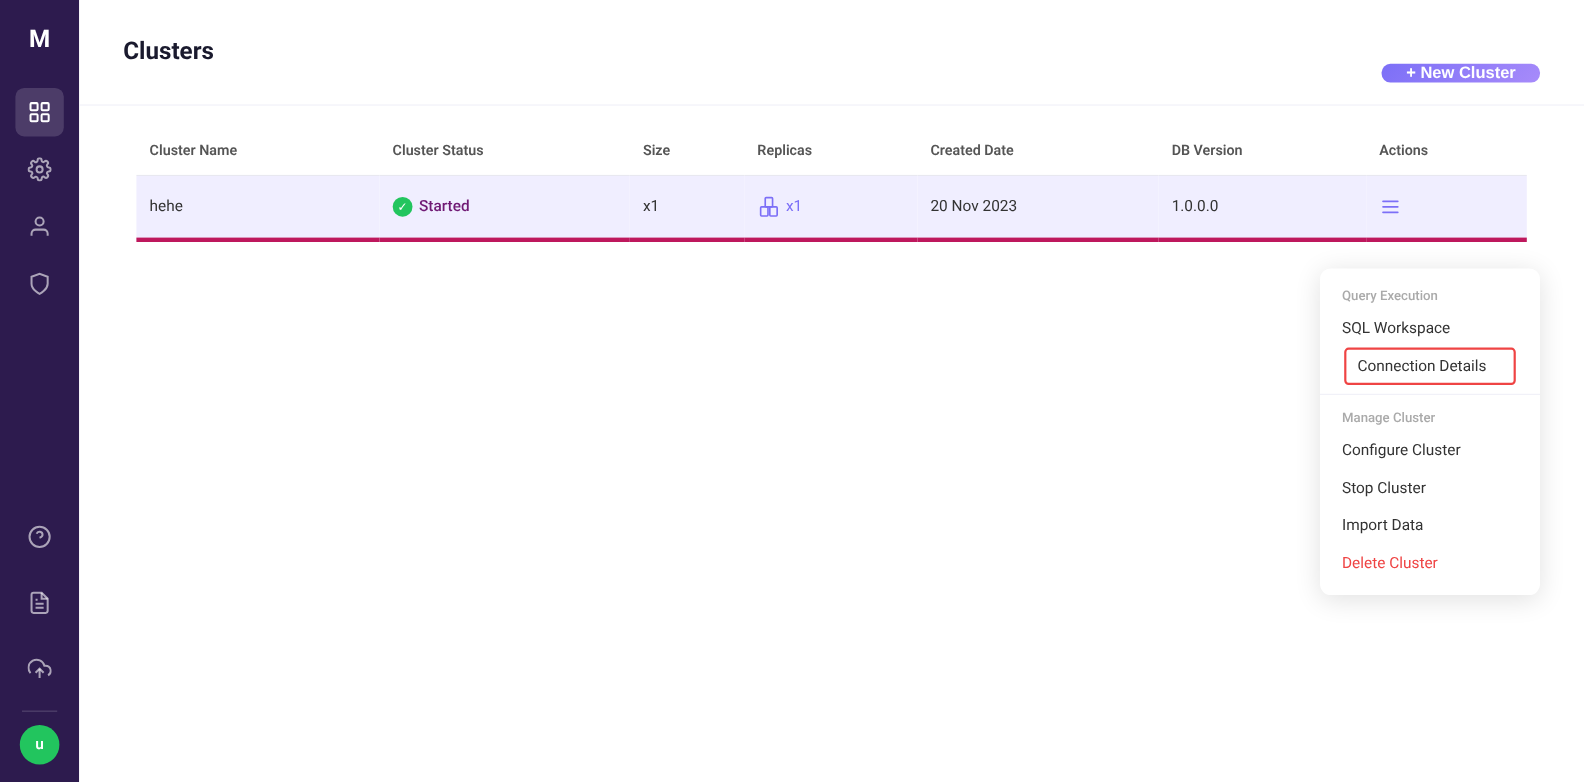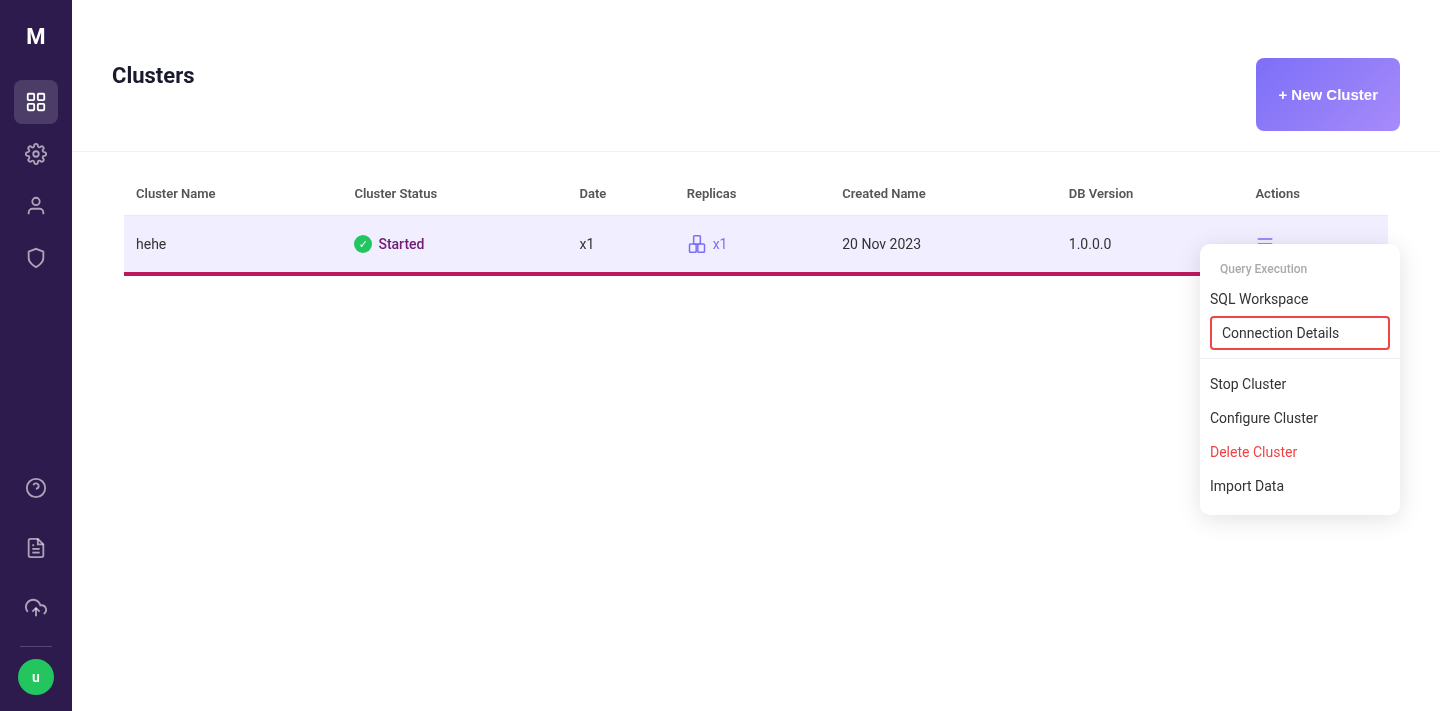--- a/index.html
+++ b/index.html
@@ -101,21 +101,21 @@
       position: absolute;
       right: 12px; top: 50%;
       transform: translateY(-50%);
       color: #aaa;
     }
     .spacer { flex: 1; }
     .new-cluster-btn {
       background: linear-gradient(135deg, #7c6ff7, #a78bfa);
       color: white;
       border: none;
-      padding: 28px 22px;
+      padding: 0 22px;
       border-radius: 8px;
       font-size: 15px;
       font-weight: 600;
       cursor: pointer;
       display: flex;
       align-items: center;
       gap: 6px;
       white-space: nowrap;
       margin-top: 38px;
     }
@@ -200,30 +200,30 @@
       padding: 12px 0;
     }
     .dropdown-section-label {
       padding: 6px 20px;
       font-size: 12px;
       color: #aaa;
       font-weight: 500;
       text-transform: none;
     }
     .dropdown-item {
-      padding: 9px 10px;
+      padding: 9px 20px;
       font-size: 14px;
       color: #333;
       cursor: pointer;
     }
     .dropdown-item.danger { color: #ef4444; }
     .dropdown-item.connection-details {
       border: 2px solid #ef4444;
       border-radius: 4px;
-      margin: 0 10px;
+      margin: 0 22px;
       padding: 7px 10px;
     }
     .dropdown-divider {
       height: 1px;
       background: #f0f0f8;
       margin: 8px 0;
     }
   </style>
 </head>
 <body>
@@ -296,23 +296,23 @@
     <div class="spacer"></div>
     <button class="new-cluster-btn">+ New Cluster</button>
   </div>
 
   <div class="table-container">
     <table>
       <thead>
         <tr>
           <th>Cluster Name</th>
           <th>Cluster Status</th>
-          <th>Date</th>
+          <th>Size</th>
           <th>Replicas</th>
-          <th>Created Name</th>
+          <th>Created Date</th>
           <th>DB Version</th>
           <th>Actions</th>
         </tr>
       </thead>
       <tbody>
         <tr class="highlighted">
           <td>hehe</td>
           <td>
             <div class="status-started">
               <div class="status-dot"></div>
@@ -344,18 +344,19 @@
         </tr>
       </tbody>
     </table>
   </div>
 
   <div class="dropdown-menu">
     <div class="dropdown-section-label">Query Execution</div>
     <div class="dropdown-item">SQL Workspace</div>
     <div class="dropdown-item connection-details">Connection Details</div>
     <div class="dropdown-divider"></div>
+    <div class="dropdown-section-label">Manage Cluster</div>
+    <div class="dropdown-item">Configure Cluster</div>
     <div class="dropdown-item">Stop Cluster</div>
-    <div class="dropdown-item">Configure Cluster</div>
+    <div class="dropdown-item">Import Data</div>
     <div class="dropdown-item danger">Delete Cluster</div>
-    <div class="dropdown-item">Import Data</div>
   </div>
 </main>
 
 </body></html>

